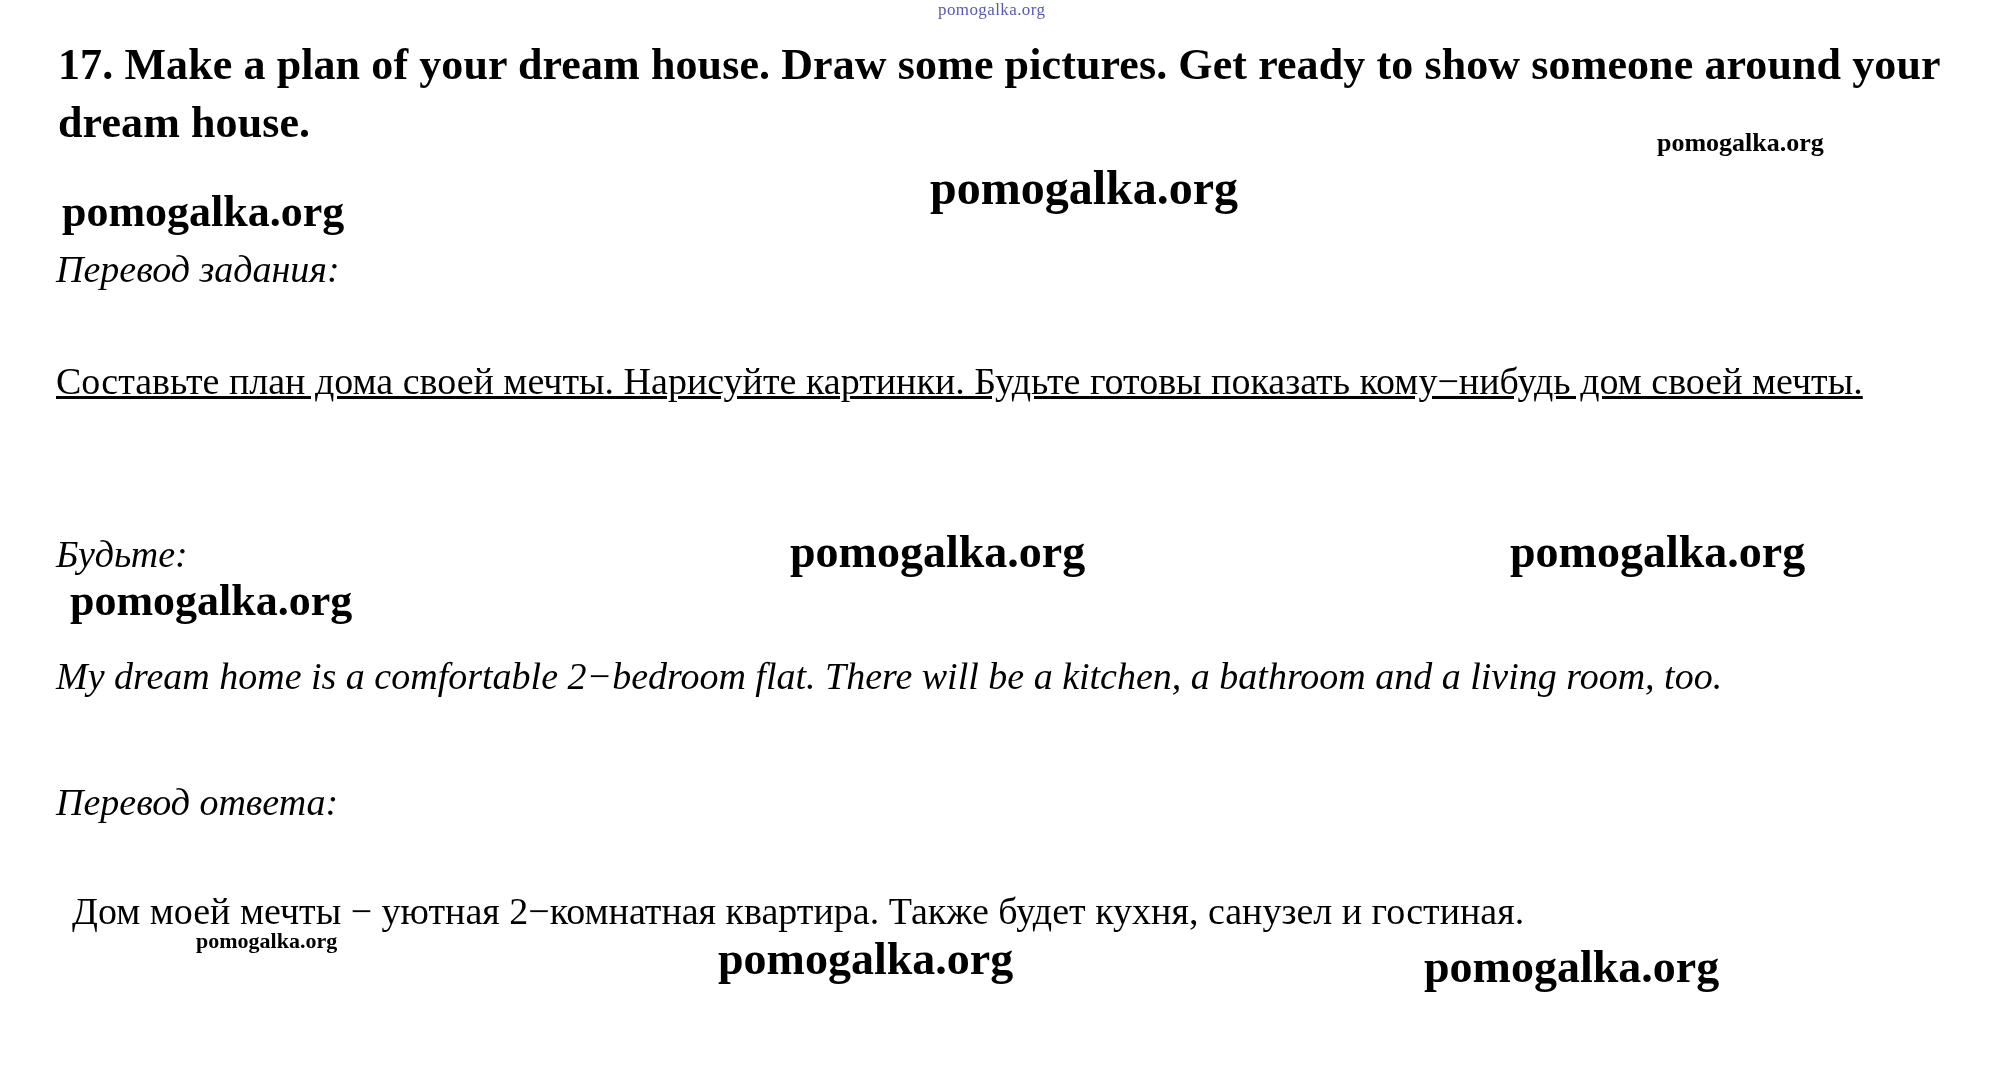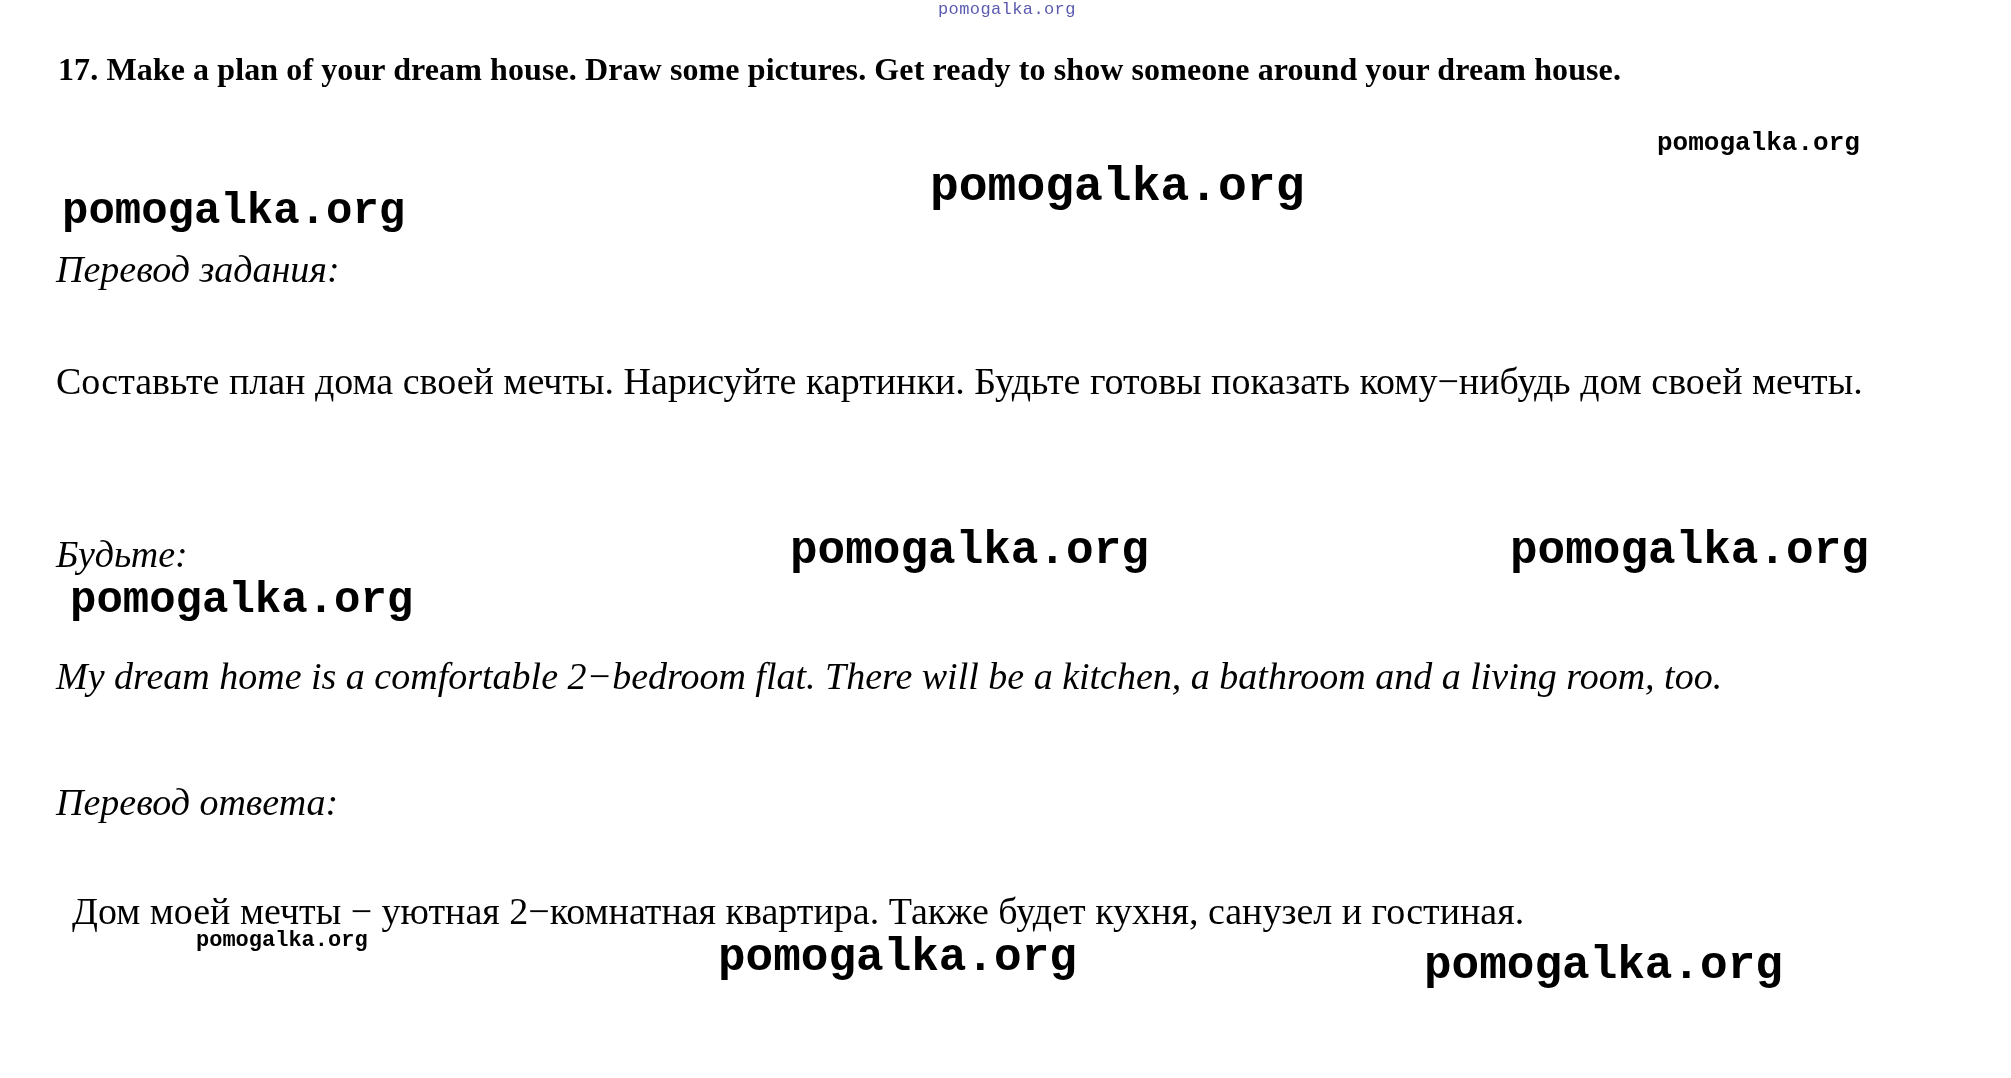--- a/index.html
+++ b/index.html
@@ -16,25 +16,25 @@
     color: #000000;
   }
   .page {
     position: absolute;
     inset: 0;
   }
   
   .task-title {
     position: absolute;
     left: 58px;
-    top: 48px;
+    top: 36px;
     width: 1930px;
     font-family: "Liberation Serif", serif;
     font-weight: bold;
-    font-size: 32px;
+    font-size: 44px;
     line-height: 1.32;
     letter-spacing: 0.1px;
   }
   .label-italic {
     position: absolute;
     font-style: italic;
     font-size: 38px;
     line-height: 1.3;
   }
   .label-task-translation {
@@ -53,36 +53,37 @@
   }
   .para {
     position: absolute;
     font-size: 38px;
     line-height: 1.42;
   }
   .para-task-translation {
     left: 56px;
     top: 355px;
     width: 1840px;
+    text-decoration: underline;
   }
   .para-answer {
     left: 56px;
     top: 650px;
     width: 1840px;
     font-style: italic;
   }
   .para-answer-translation {
     left: 72px;
     top: 885px;
     width: 1840px;
   }
   
   .wm {
     position: absolute;
-    font-family: Liberation Mono, monospace;
+    font-family: Liberation Serif, serif;
     font-weight: bold;
     color: #000000;
     white-space: nowrap;
     pointer-events: none;
   }
   .wm-top-tiny {
     left: 938px;
     top: 0px;
     font-size: 17px;
     font-weight: normal;

